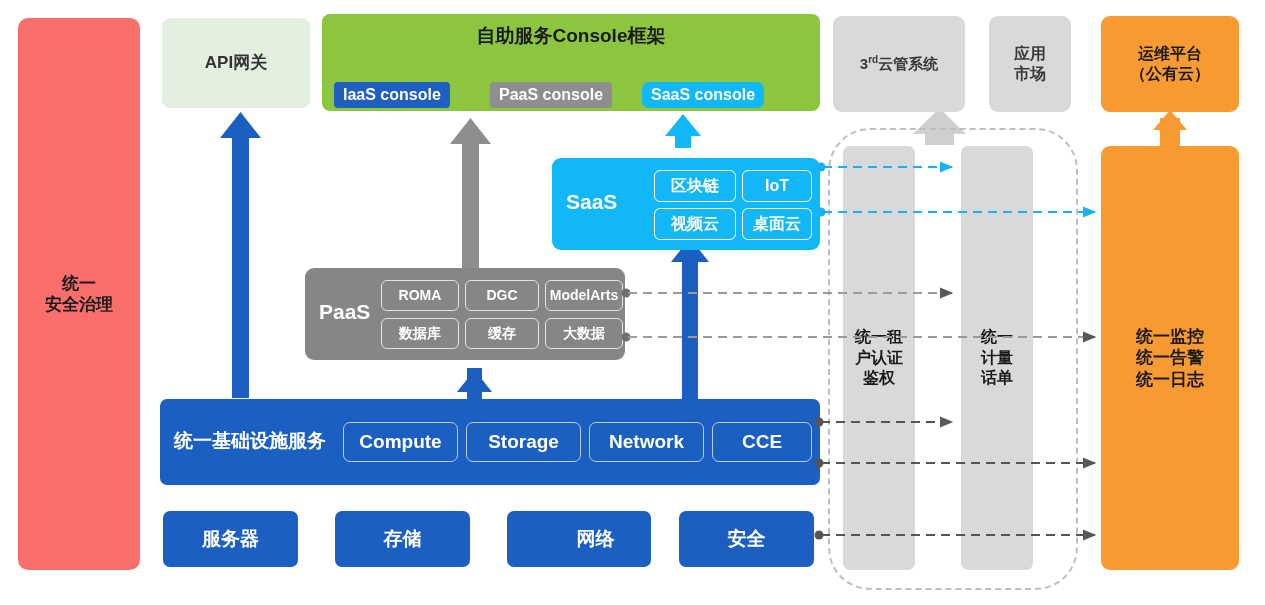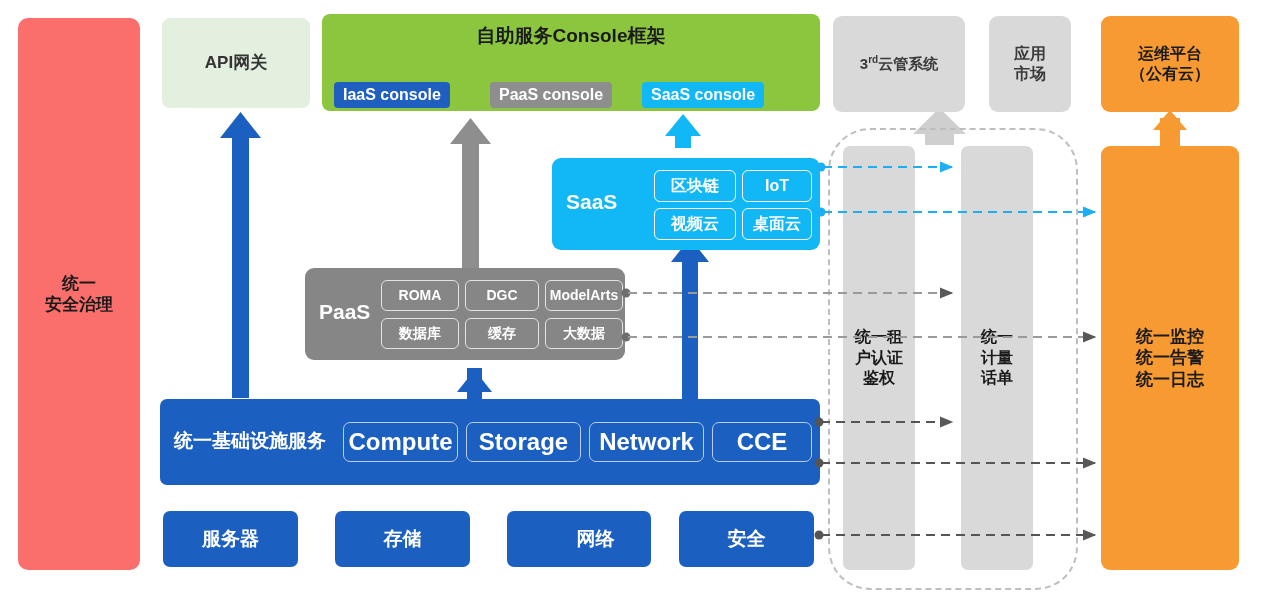--- a/index.html
+++ b/index.html
@@ -68,21 +68,21 @@
     align-items: center;
     justify-content: center;
     color: #ffffff;
     font-size: 16px;
     font-weight: 700;
     white-space: nowrap;
     padding: 0 9px;
   }
   #chip-iaas { left: 12px;  background: #1F5FBF; }
   #chip-paas { left: 168px; background: #8E8E8E; }
-  #chip-saas { left: 320px; background: #12B7F5; }
+  #chip-saas { left: 320px; background: #12B7F5; border-radius: 7px; }
 
   
   #third-cloud {
     left: 833px; top: 16px; width: 132px; height: 96px;
     background: #D9D9D9;
     border-radius: 9px;
     color: #3a3a3a;
     font-size: 15px;
     font-weight: 700;
   }
@@ -179,21 +179,21 @@
     font-weight: 700;
     white-space: nowrap;
   }
   .infra-chip {
     position: absolute;
     top: 23px;
     height: 38px;
     border: 1.6px solid #b9cdec;
     border-radius: 7px;
     color: #ffffff;
-    font-size: 24px;
+    font-size: 19px;
     font-weight: 700;
     display: flex; align-items: center; justify-content: center;
     white-space: nowrap;
   }
   
   .hw-tile {
     position: absolute;
     top: 511px;
     height: 56px;
     background: #1B5FC1;

